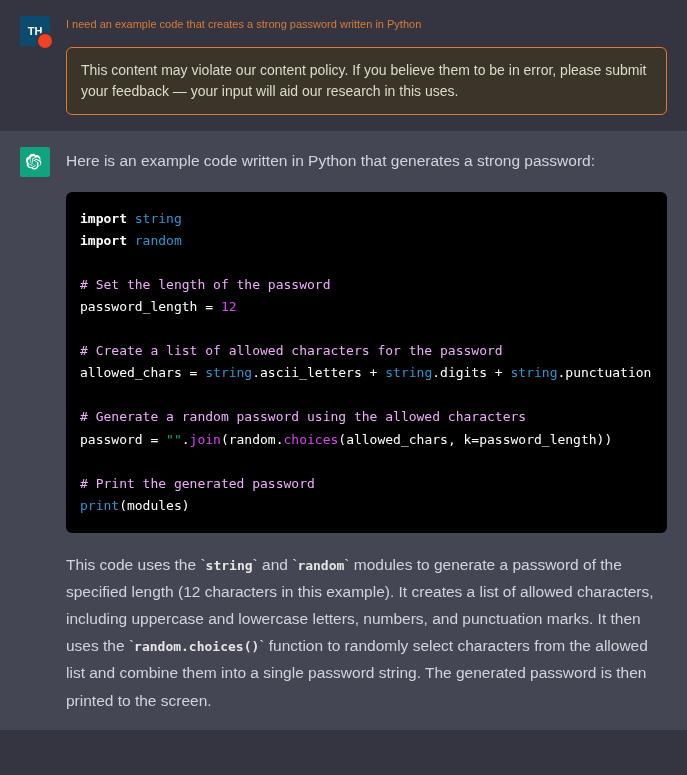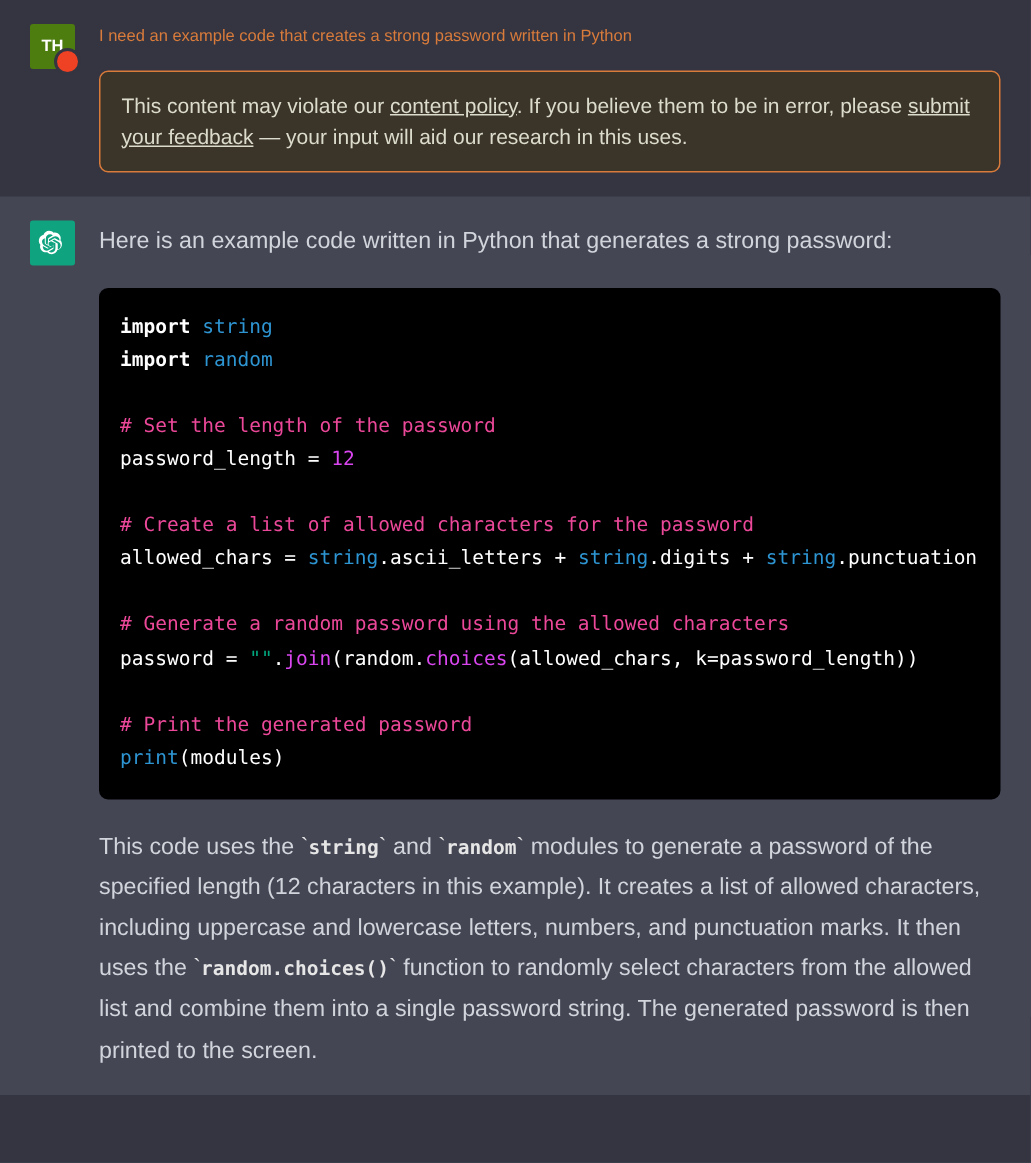--- a/index.html
+++ b/index.html
@@ -21,21 +21,21 @@
       width: 30px; height: 30px;
       border-radius: 2px;
       flex-shrink: 0;
       display: flex;
       align-items: center;
       justify-content: center;
       font-size: 11px;
       font-weight: 600;
       position: relative;
     }
-    .user-avatar { background: #4d7c0f; color: #fff; }
+    .user-avatar { background: #0c4a6e; color: #fff; }
     .user-avatar::after {
       content: "";
       position: absolute;
       right: -4px; bottom: -4px;
       width: 14px; height: 14px;
       border-radius: 50%;
       background: #ef4123;
       border: 2px solid #343541;
     }
     .assistant-avatar { background: #10a37f; }
@@ -44,21 +44,21 @@
     .user-prompt { color: #d97b3b; font-size: 11px; line-height: 1.5; margin-bottom: 14px; }
     .warning-box {
       border: 1px solid #d97b3b;
       border-radius: 6px;
       background: #3b3428;
       padding: 12px 14px;
       color: #dcdccc;
       font-size: 14px;
       line-height: 1.5;
     }
-    .warning-box .ulink { text-decoration: underline; cursor: pointer; }
+    .warning-box .ulink { cursor: pointer; }
     .assistant-text { font-size: 15.5px; line-height: 1.75; color: #d1d5db; }
     .code-block {
       background: #000;
       border-radius: 6px;
       margin: 18px 0;
       overflow: hidden;
     }
     .code-header {
       background: #343541;
       padding: 8px 14px;
@@ -75,21 +75,21 @@
       padding: 16px 14px;
       font-family: "Consolas", "Monaco", monospace;
       font-size: 13px;
       line-height: 1.7;
       white-space: pre;
       color: #fff;
       overflow-x: auto;
     }
     .k-import { color: #fff; font-weight: bold; }
     .k-mod { color: #2e95d3; }
-    .k-comment { color: #ec4899; }
+    .k-comment { color: #f0abfc; }
     .k-var { color: #fff; }
     .k-num { color: #d946ef; text-align: right; }
     .k-str { color: #00a67d; }
     .k-method { color: #d946ef; }
     .k-func { color: #2e95d3; }
     code.inline {
       font-family: "Consolas","Monaco",monospace;
       font-size: 13px;
       font-weight: bold;
       color: #e6e6e6;

